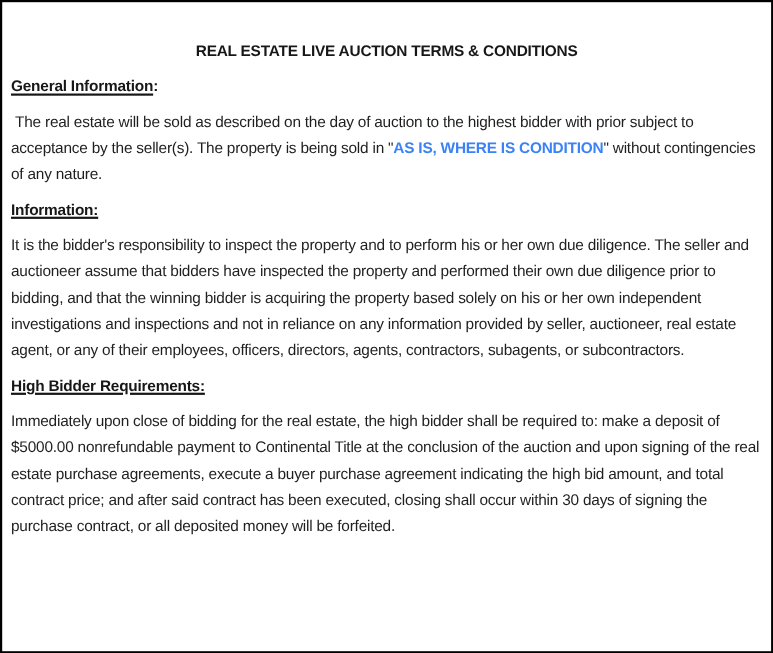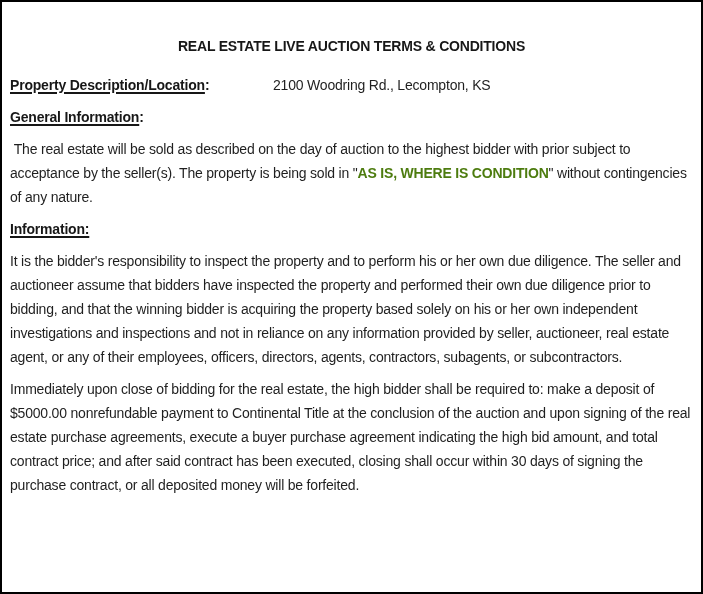--- a/index.html
+++ b/index.html
@@ -49,39 +49,36 @@
   .u {
     text-decoration: underline;
     text-underline-offset: 2px;
     text-decoration-thickness: 1.5px;
   }
   .para {
     white-space: pre-wrap;
   }
   .b {
     font-weight: bold;
-    color: #4d7c0f;
+    color: #3b82f6;
   }
 </style>
 </head>
 <body>
 
 <div class="page">
 
   <div class="doc-title">REAL ESTATE LIVE AUCTION TERMS &amp; CONDITIONS</div>
 
-  <div class="property-line">
-    <span class="hd"><span class="u">Property Description/Location</span><span>:</span></span>
-    <span class="property-value">2100 Woodring Rd., Lecompton, KS</span>
-  </div>
 
   <div class="line hd"><span class="u">General Information</span><span>:</span></div>
 
   <div class="para"><span> The real estate will be sold as described on the day of auction to the highest bidder with prior subject to acceptance by the seller(s). The property is being sold in "</span><span class="b">AS IS, WHERE IS CONDITION</span><span>" without contingencies of any nature.</span></div>
 
   <div class="line hd"><span class="u">Information:</span></div>
 
   <div class="para">It is the bidder's responsibility to inspect the property and to perform his or her own due diligence. The seller and auctioneer assume that bidders have inspected the property and performed their own due diligence prior to bidding, and that the winning bidder is acquiring the property based solely on his or her own independent investigations and inspections and not in reliance on any information provided by seller, auctioneer, real estate agent, or any of their employees, officers, directors, agents, contractors, subagents, or subcontractors.</div>
 
+  <div class="line hd"><span class="u">High Bidder Requirements:</span></div>
 
   <div class="para">Immediately upon close of bidding for the real estate, the high bidder shall be required to: make a deposit of $5000.00 nonrefundable payment to Continental Title at the conclusion of the auction and upon signing of the real estate purchase agreements, execute a buyer purchase agreement indicating the high bid amount, and total contract price; and after said contract has been executed, closing shall occur within 30 days of signing the purchase contract, or all deposited money will be forfeited.</div>
 
 </div>
 
 </body></html>

